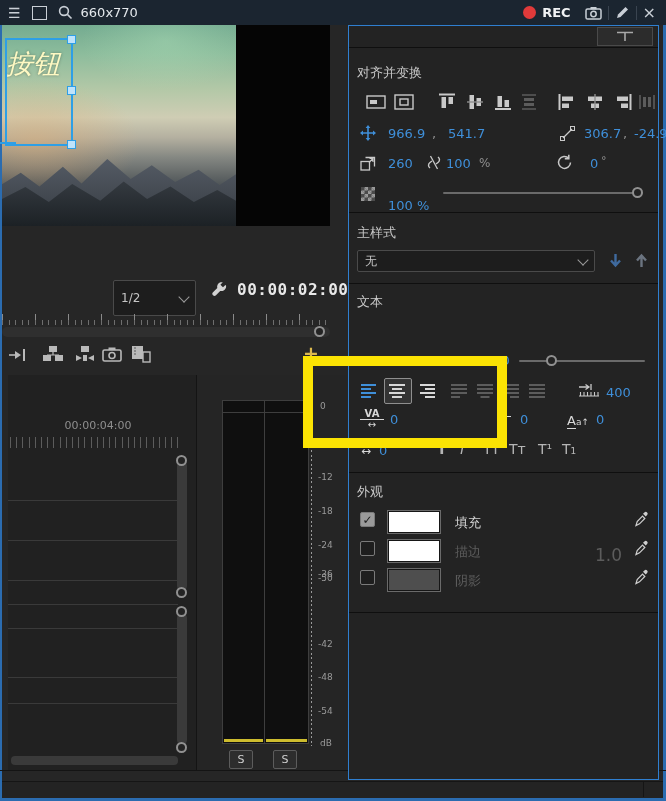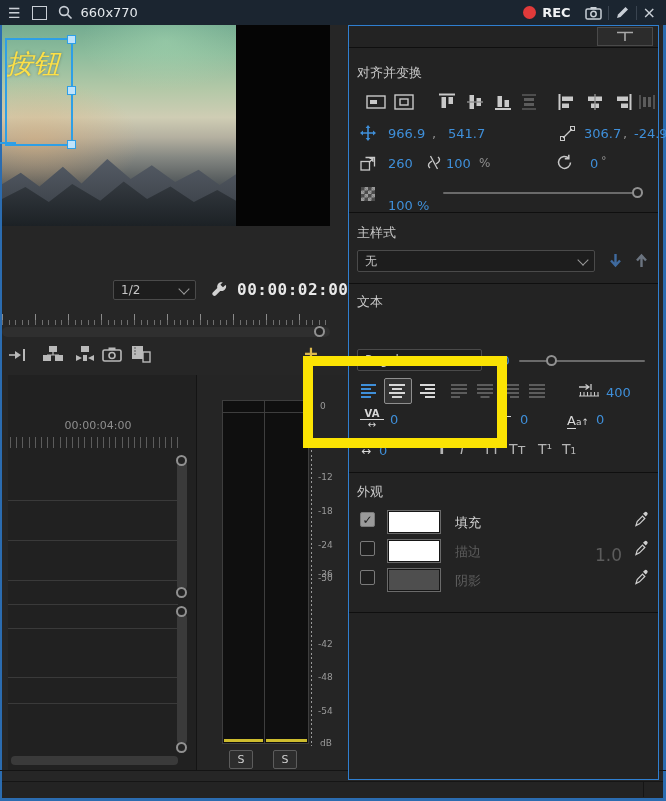--- a/index.html
+++ b/index.html
@@ -16,21 +16,21 @@
   .video{left:2px;top:25px;width:234px;height:201px;overflow:hidden;
     background:
       radial-gradient(ellipse 150px 90px at 14% 58%, rgba(225,175,118,.5), transparent 70%),
       radial-gradient(ellipse 120px 70px at 70% 8%, rgba(180,230,190,.35), transparent 70%),
       linear-gradient(180deg,#74ab90 0%,#8cbc9c 14%,#b3c8a7 32%,#cfcdb4 46%,#b4b0a0 56%,#848782 66%,#4d5356 80%,#2c3136 100%);}
   .ridgeFar{left:2px;top:150px;width:234px;height:76px;background:linear-gradient(180deg,#59606a,#343a40);
     clip-path:polygon(0 45%,8% 30%,16% 48%,26% 22%,34% 44%,45% 12%,55% 38%,64% 20%,74% 42%,84% 26%,93% 46%,100% 32%,100% 100%,0 100%);}
   .ridgeNear{left:2px;top:166px;width:234px;height:60px;background:linear-gradient(180deg,#3d434a,#1c2125);
     clip-path:polygon(0 55%,10% 35%,20% 60%,30% 30%,42% 58%,52% 26%,62% 55%,72% 34%,82% 60%,92% 40%,100% 58%,100% 100%,0 100%);}
   .vblack{left:236px;top:25px;width:94px;height:201px;background:#050505;}
-  .seltext{left:6px;top:46px;width:62px;color:#fde047;font-family:"DejaVu Serif","Liberation Serif",serif;font-size:27px;font-style:italic;text-shadow:0 0 3px rgba(0,0,0,.35);}
+  .seltext{left:6px;top:46px;width:62px;color:#fef9c3;font-family:"DejaVu Serif","Liberation Serif",serif;font-size:27px;font-style:italic;text-shadow:0 0 3px rgba(0,0,0,.35);}
   .selbox{left:5px;top:38px;width:64px;height:104px;border:2px solid #2e9fe6;}
   .handle{width:7px;height:7px;background:#bfe3fb;border:1px solid #2e9fe6;}
   .selline{left:0px;top:142px;width:16px;height:2px;background:#2e9fe6;}
   
   .dd{background:#1d1d1d;border:1px solid #4a4a4a;border-radius:2px;color:#c6c6c6;font-size:12px;display:flex;align-items:center;justify-content:space-between;padding:0 7px;box-sizing:border-box;}
   .chev{width:7px;height:7px;border-left:1.6px solid #9a9a9a;border-bottom:1.6px solid #9a9a9a;transform:rotate(-45deg);margin-top:-3px;}
   .tc{color:#e9e9e9;font-size:16px;font-weight:bold;font-family:"DejaVu Sans Mono","Liberation Mono",monospace;letter-spacing:.5px;}
   .ruler1{left:2px;top:311px;width:328px;height:14px;
     background:repeating-linear-gradient(90deg,#6e6e6e 0 1px,transparent 1px 6.6px),repeating-linear-gradient(90deg,#8a8a8a 0 1px,transparent 1px 33px);
     background-size:100% 5px,100% 11px;background-position:0 100%,0 100%;background-repeat:repeat-x;}
@@ -108,21 +108,21 @@
   <div class="abs ridgeNear"></div>
   <div class="abs vblack"></div>
   <div class="abs seltext">按钮</div>
   <div class="abs selbox">
     <div class="handle abs" style="right:-5px;top:-5px"></div>
     <div class="handle abs" style="right:-5px;top:46px"></div>
     <div class="handle abs" style="right:-5px;bottom:-5px"></div>
   </div>
   <div class="abs selline"></div>
 
-  <div class="abs dd" style="left:113px;top:280px;width:83px;height:20px">
+  <div class="abs dd" style="left:113px;top:280px;width:83px;height:36px">
     <span>1/2</span>
       <span class="chev"></span>
   </div>
   <svg class="abs" style="left:210px;top:281px" width="18" height="18" viewBox="0 0 18 18">
       <path d="M16 4.5 a4.6 4.6 0 0 1-5.8 5.4 L6 14.2 a2.1 2.1 0 0 1-3-3 L7.3 7 A4.6 4.6 0 0 1 12.8 1.3 L10.4 3.7 l2.6 2.6 2.4-2.4z" fill="#d2d2d2"></path>
     </svg>
   <div class="abs tc" style="left:237px;top:280px">00:00:02:00</div>
   <div class="abs ruler1"></div>
   <div class="abs scrubtrack"></div>
   <div class="abs knob" style="left:314px;top:326px"></div>
@@ -308,24 +308,20 @@
   <svg class="abs" style="left:607px;top:252px" width="17" height="17" viewBox="0 0 17 17">
       <path d="M8.5 2 v10 M4 8.5 l4.5 5 4.5-5" fill="none" stroke="#3f6a9e" stroke-width="2.4"></path>
     </svg>
   <svg class="abs" style="left:633px;top:252px" width="17" height="17" viewBox="0 0 17 17">
       <path d="M8.5 15 v-10 M4 8.5 l4.5-5 4.5 5" fill="none" stroke="#6b7480" stroke-width="2.4"></path>
     </svg>
 
   <div class="abs hr" style="top:283px"></div>
 
   <div class="abs sec" style="left:357px;top:293px">文本</div>
-  <div class="abs dd" style="left:357px;top:349px;width:125px;height:22px">
-    <span>Regular</span>
-      <span class="chev"></span>
-  </div>
   <span class="abs blue" style="left:485px;top:353px">100</span>
   <div class="abs slidetrack" style="left:519px;top:360px;width:126px"></div>
   <div class="abs knob" style="left:546px;top:355px"></div>
 
   <div class="abs hover"></div>
   <svg class="abs" style="left:360px;top:383px" width="18" height="16" viewBox="0 0 18 16">
       <path d="M1 2 h15 M1 6 h10 M1 10 h15 M1 14 h10" stroke="#3f8fd9" stroke-width="2"></path>
     </svg>
   <svg class="abs" style="left:388px;top:383px" width="18" height="16" viewBox="0 0 18 16">
       <path d="M1 2 h16 M4 6 h10 M1 10 h16 M4 14 h10" stroke="#d8d8d8" stroke-width="2"></path>

